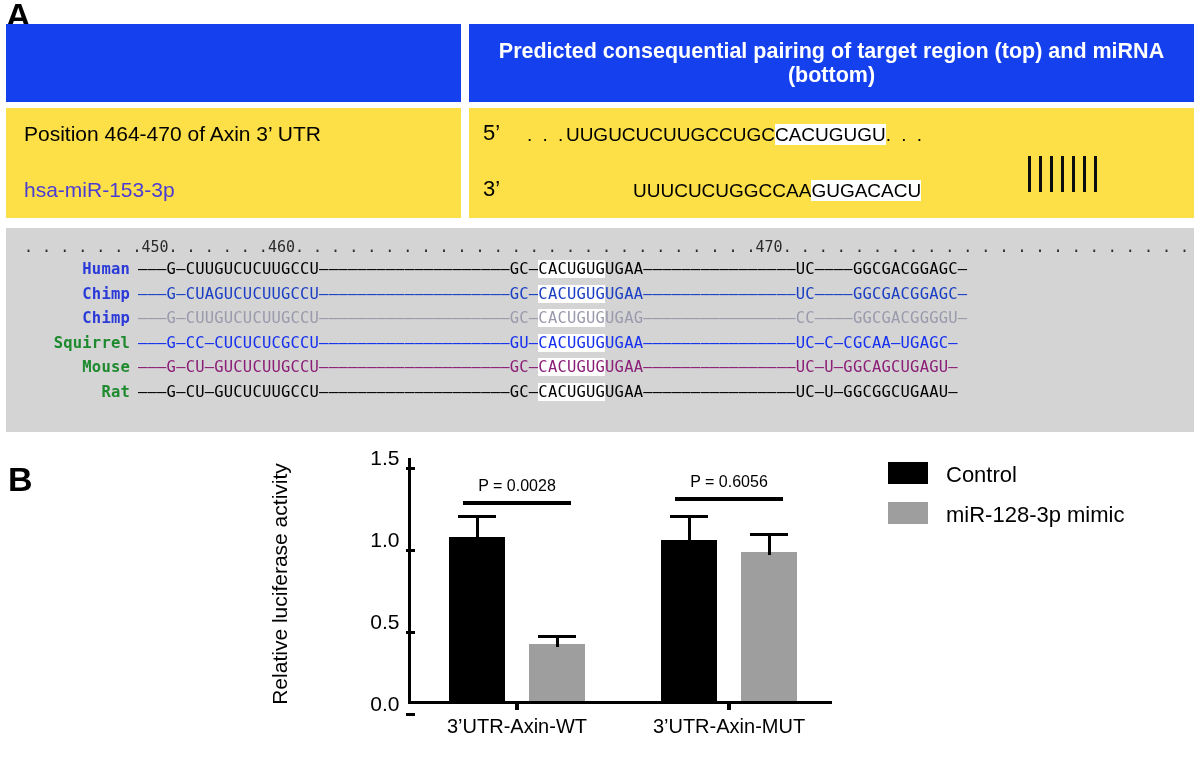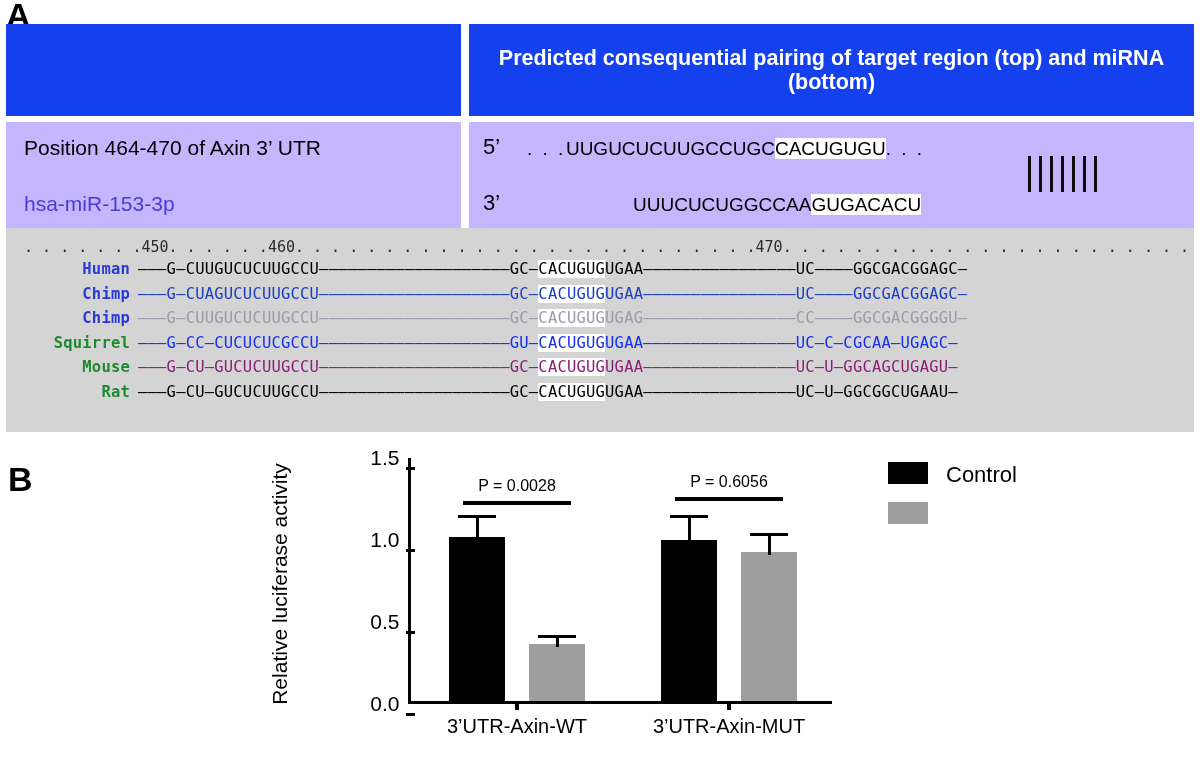--- a/index.html
+++ b/index.html
@@ -23,21 +23,21 @@
   }
   #panelA-letter { left: 6px; top: -4px; }
   #panelB-letter { left: 8px; top: 460px; }
 
   .target-table {
     position: absolute;
     left: 6px; top: 24px;
     width: 1188px; height: 194px;
   }
   .tt-row { display: flex; width: 100%; }
-  .tt-header { height: 92px; }
+  .tt-header { height: 78px; }
   .tt-body { height: 110px; margin-top: 6px; }
 
   .tt-cell-left  { width: 455px; flex: 0 0 455px; }
   .tt-gap        { width: 8px;  flex: 0 0 8px; background: #fff; }
   .tt-cell-right { flex: 1 1 auto; }
 
   .hdr {
     background: #1540ee;
     color: #ffffff;
     font-weight: bold;
@@ -45,21 +45,21 @@
     display: flex;
     align-items: center;
     justify-content: center;
     text-align: center;
     line-height: 1.12;
     padding: 0 10px;
   }
   .hdr-blank { background: #1540ee; }
 
   .body-cell {
-    background: #c4b5fd;
+    background: #fde047;
     position: relative;
   }
   .pos-label {
     position: absolute;
     left: 18px; top: 14px;
     font-size: 21px;
     color: #000;
     white-space: nowrap;
   }
   .mir-label {
@@ -355,16 +355,17 @@
       </div>
   </div>
 
   <div class="legend" id="legend">
       <div class="legend-item">
         <span class="legend-swatch" style="background: rgb(0, 0, 0);"></span>
         <span class="legend-label">Control</span>
       </div>
       <div class="legend-item">
         <span class="legend-swatch" style="background: rgb(158, 158, 158);"></span>
+        <span class="legend-label">miR-128-3p mimic</span>
       </div>
     </div>
 
 </div>
 
 </body></html>

